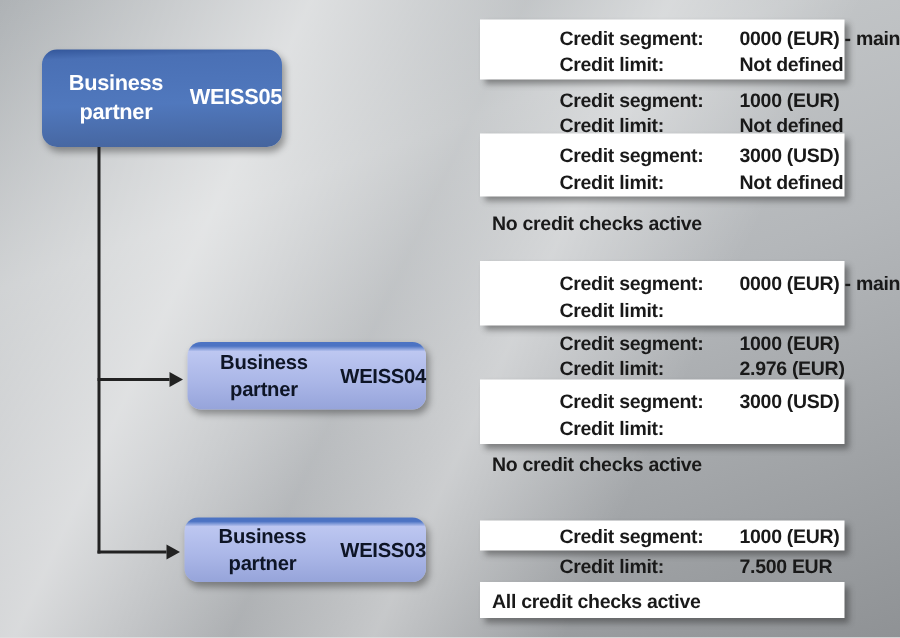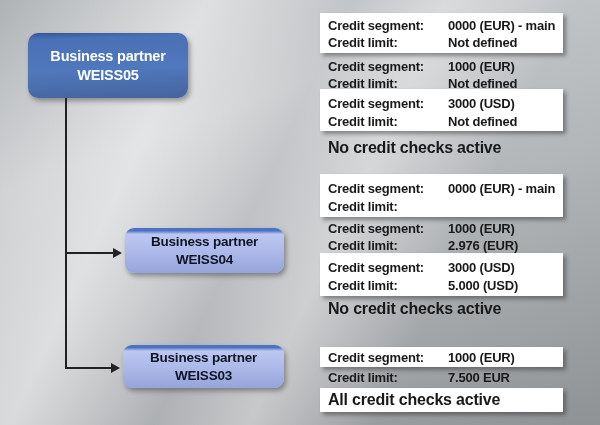--- a/index.html
+++ b/index.html
@@ -8,21 +8,21 @@
     position:relative; width:600px; height:425px; overflow:hidden;
     font-family:"Liberation Sans", sans-serif;
     background:
       linear-gradient(115deg, rgba(255,255,255,0) 0%, rgba(255,255,255,0.55) 26%,
         rgba(255,255,255,0.10) 44%, rgba(255,255,255,0.40) 56%, rgba(255,255,255,0) 72%),
       linear-gradient(160deg, #aeb2b5 0%, #c2c5c7 30%, #b4b7ba 55%, #8f9295 100%);
   }
 
   
   .node{
-    position:absolute; display:flex; flex-direction:column; align-items:center;
+    position:absolute; display:flex; align-items:center;
     justify-content:center; text-align:center; font-weight:bold; letter-spacing:-0.2px;
     box-shadow:2px 3px 5px rgba(0,0,0,0.35);
   }
   .node-dark{
     border-radius:10px; color:#ffffff;
     background:linear-gradient(178deg,#33569a 0%,#4a70b5 10%,#5078bd 55%,#45649d 100%);
   }
   .node-light{
     border-radius:9px; color:#0e1526;
     background:linear-gradient(180deg,#4c73c3 0%,#4c73c3 6%,#bdc7f1 14%,#aab6e7 60%,#96a4da 100%);
@@ -47,22 +47,22 @@
   
   .group{ position:absolute; left:320px; width:243px; }
   #group-weiss05{ top:13px; }
   #group-weiss04{ top:174px; }
   #group-weiss03{ top:347px; }
 
   .block{ position:absolute; left:0; width:243px; }
   .card{ background:#ffffff; box-shadow:3px 3px 4px rgba(40,40,40,0.45); }
   .row{ display:flex; align-items:center; height:17px; padding-left:8px;
         font-size:13px; font-weight:bold; color:#191919; letter-spacing:-0.2px; white-space:nowrap; }
-  .row .lbl{ width:120px; flex:none; }
-  .status{ display:flex; align-items:center; padding-left:8px; font-size:16px;
+  .row .lbl{ width:120px; flex:none;margin-left:45px; }
+  .status{ display:flex; align-items:center; padding-left:8px; font-size:13px;
            font-weight:bold; color:#191919; letter-spacing:-0.2px; white-space:nowrap; }
 
   #g1-b0{ top:0;   height:40px; padding-top:4px; }
   #g1-b1{ top:45px; }
   #g1-b2{ top:76px; height:42px; padding-top:5px; } #g1-b2 .row{ height:18px; }
   #g1-b3{ top:126px; height:18px; }
   #g2-b0{ top:0;   height:43px; padding-top:5px; } #g2-b0 .row{ height:18px; }
   #g2-b1{ top:46px; }
   #g2-b2{ top:79px; height:43px; padding-top:5px; } #g2-b2 .row{ height:18px; }
   #g2-b3{ top:126px; height:18px; }
@@ -148,21 +148,20 @@
         <span class="val">2.976 (EUR)</span>
       </div>
     </div>
     <div class="block card" id="g2-b2">
       <div class="row">
         <span class="lbl">Credit segment:</span>
         <span class="val">3000 (USD)</span>
       </div>
       <div class="row">
         <span class="lbl">Credit limit:</span>
-        <span class="val">5.000 (USD)</span>
       </div>
     </div>
     <div class="block status" id="g2-b3">No credit checks active</div>
   </div>
 
   <div class="group" id="group-weiss03">
     <div class="block card" id="g3-b0">
       <div class="row">
         <span class="lbl">Credit segment:</span>
         <span class="val">1000 (EUR)</span>

